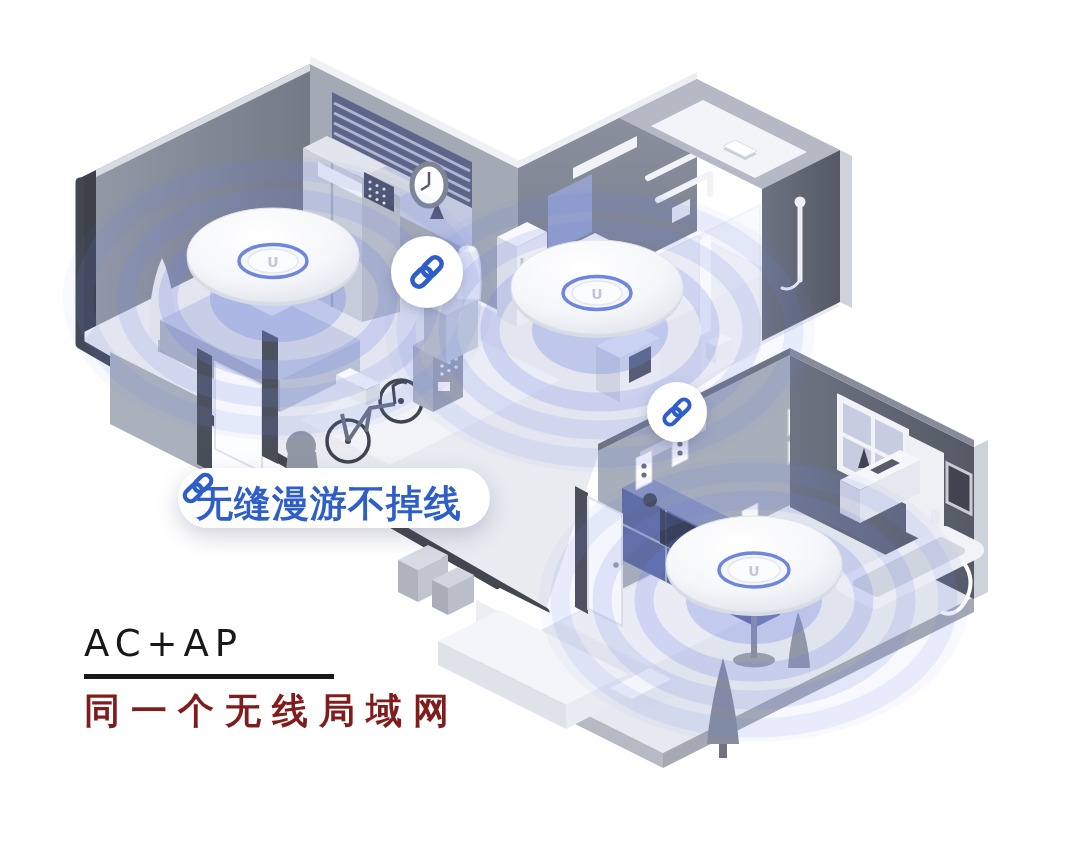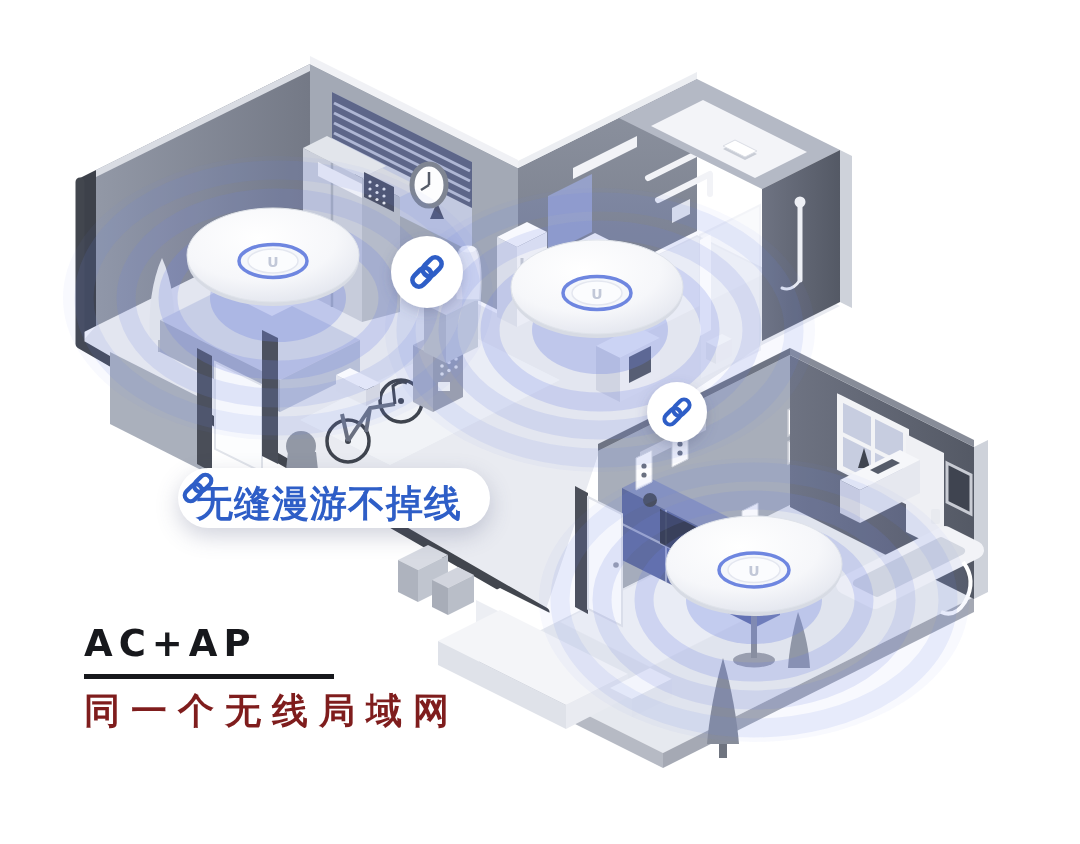--- a/index.html
+++ b/index.html
@@ -5,21 +5,21 @@
   html,body{margin:0;padding:0;background:#fff;}
   .stage{position:relative;width:1080px;height:844px;background:#ffffff;overflow:hidden;
          font-family:"DejaVu Sans","Liberation Sans",sans-serif;}
   .stage svg{position:absolute;inset:0;}
   .callout{position:absolute;left:178px;top:468px;height:60px;display:flex;align-items:center;
            gap:14px;padding:0 28px 0 18px;background:#ffffff;border-radius:30px;
            box-shadow:0 8px 22px rgba(70,80,120,.25);}
   .callout .pill-icon{width:40px;height:40px;color:#2e5ec7;flex:0 0 auto;}
   .callout .pill-label{font-size:37px;font-weight:700;color:#2e5ec7;letter-spacing:1px;white-space:nowrap;margin-top:12px;}
   .caption{position:absolute;left:84px;top:624px;}
-  .caption .cap-title{font-size:37px;font-weight:700;color:#17181c;letter-spacing:6px;line-height:1.1;}
+  .caption .cap-title{font-size:37px;font-weight:400;color:#17181c;letter-spacing:6px;line-height:1.1;}
   .caption .cap-rule{width:250px;height:5px;background:#17181c;margin:9px 0 12px 0;}
   .caption .cap-sub{font-size:36px;font-weight:700;color:#7f1d1d;letter-spacing:11px;line-height:1.1;white-space:nowrap;}
 </style>
 </head>
 <body>
 
 <div class="stage">
 
 <svg width="1080" height="844" viewBox="0 0 1080 844">
   <defs>

